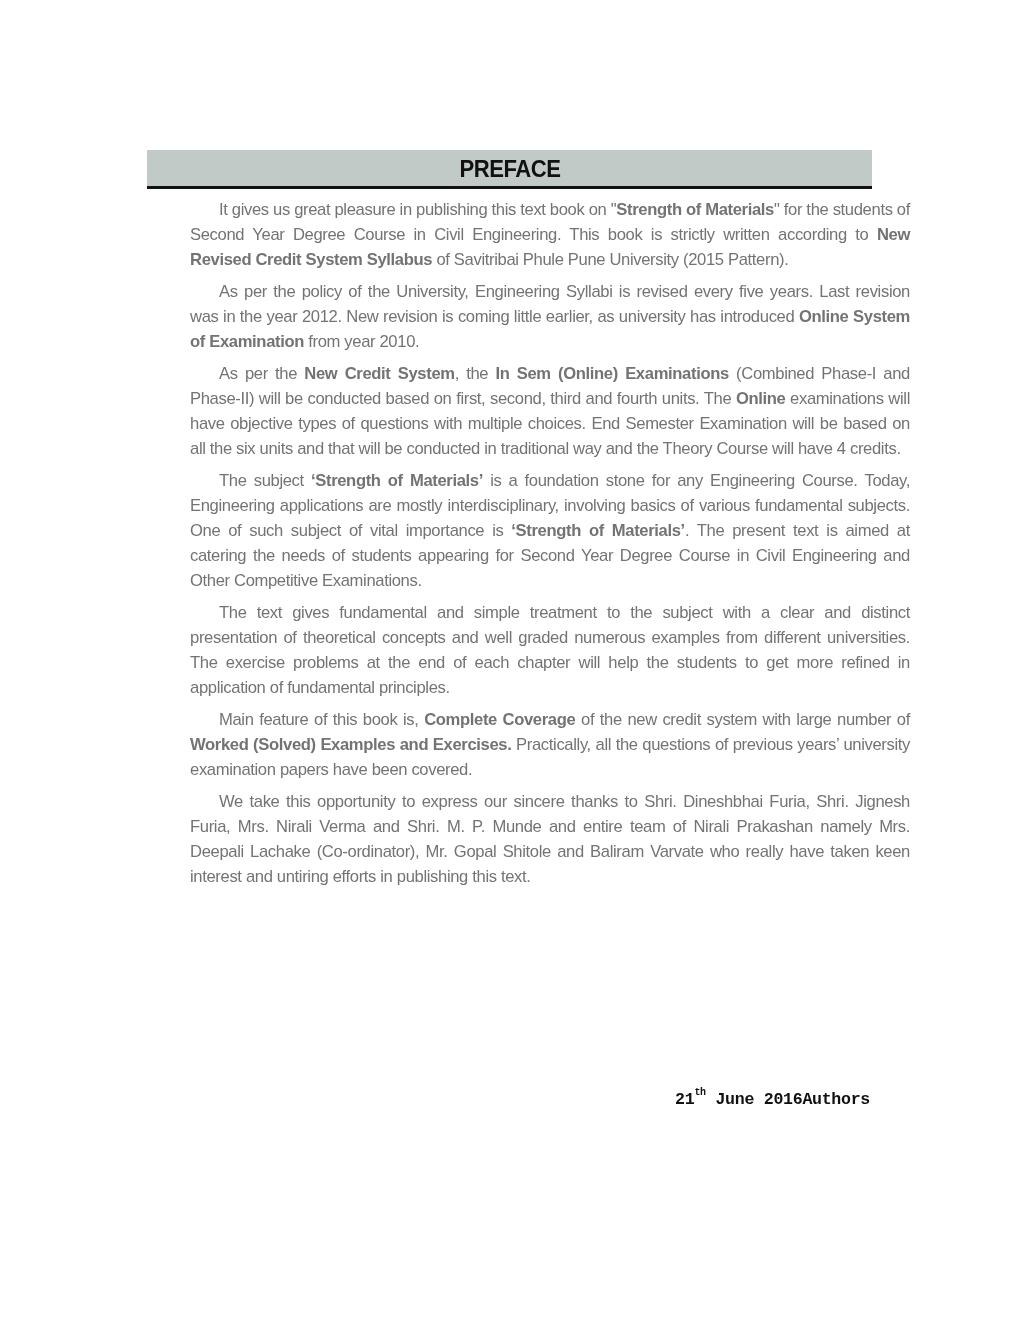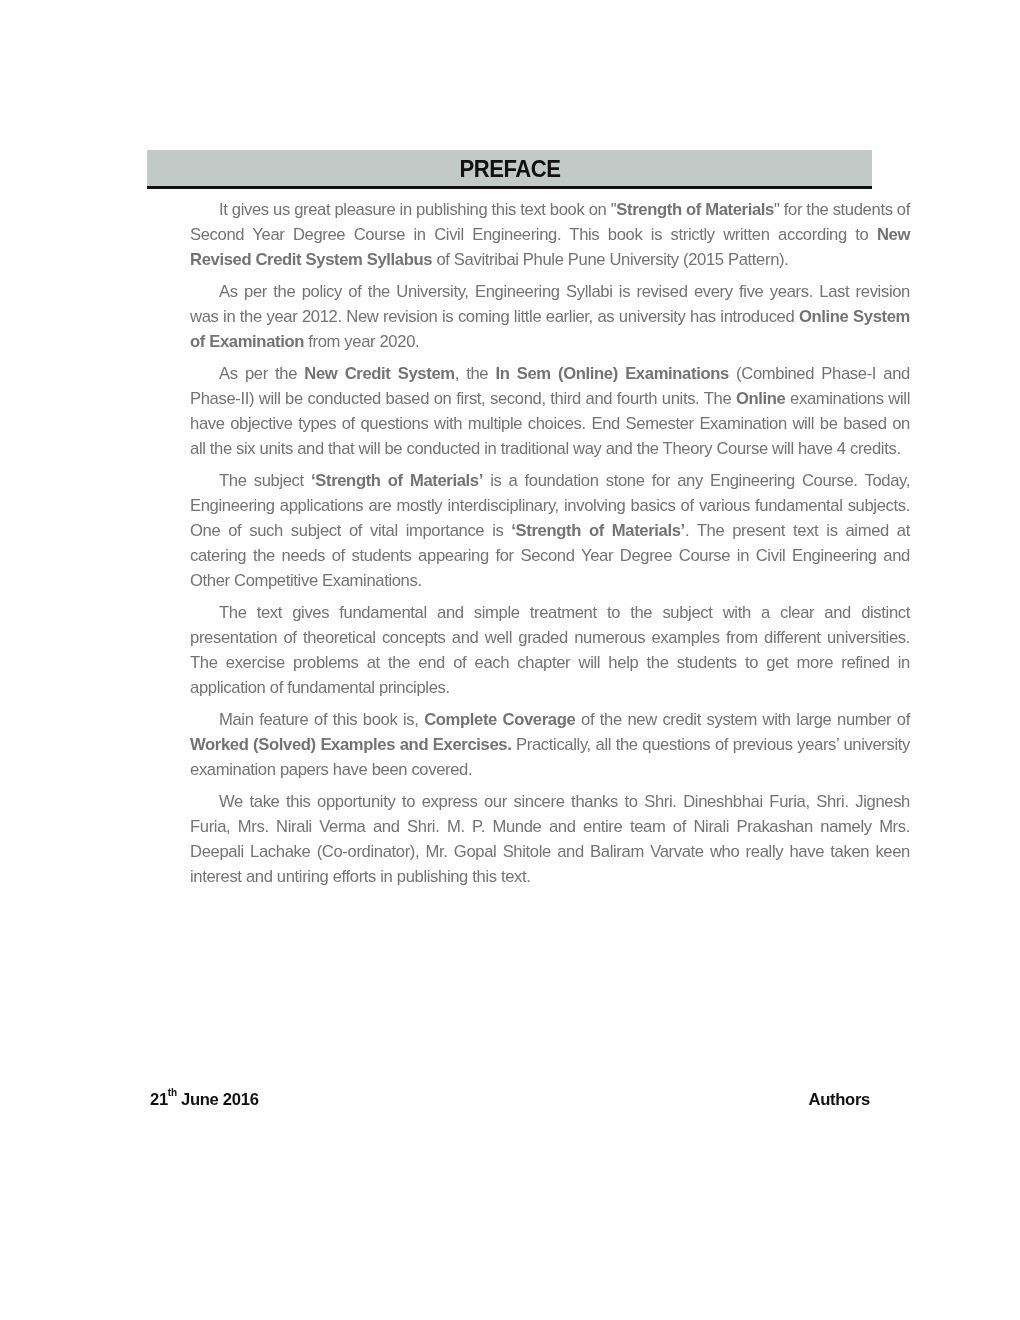--- a/index.html
+++ b/index.html
@@ -16,35 +16,35 @@
   }
   .content {
     position: absolute; left: 150px; top: 197px; width: 720px;
     font-family: "Liberation Sans", sans-serif; font-size: 16.6px; line-height: 25px;
     color: #737373; letter-spacing: -0.35px; margin-left: 40px;
   }
   .para { margin: 0 0 7px 0; text-indent: 29px; text-align: justify; text-align-last: left; }
   .para b, .para .b { font-weight: bold; }
   .sign { position: absolute; left: 150px; width: 720px; font-family: "Liberation Sans", sans-serif;
     font-weight: bold; font-size: 16.6px; color: #111; letter-spacing: -0.3px; }
-  .sign-row1 { top: 1090px; display: flex; justify-content: space-between; }
+  .sign-row1 { top: 1090px; display: flex; justify-content: flex-end; font-family: Liberation Mono, monospace; }
   .sign-row2 { top: 1122px; }
   sup { font-size: 10px; vertical-align: top; position: relative; top: -3px; }
 </style>
 </head>
 <body>
 
 <div class="page">
   <div class="header-bar">
     <span class="title">PREFACE</span>
   </div>
 
   <div class="content">
     <p class="para"><span>It gives us great pleasure in publishing this text book on "</span><b>Strength of Materials</b><span>" for the students of Second Year Degree Course in Civil Engineering. This book is strictly written according to </span><b>New Revised Credit System Syllabus</b><span> of Savitribai Phule Pune University (2015 Pattern).</span></p>
-    <p class="para"><span>As per the policy of the University, Engineering Syllabi is revised every five years. Last revision was in the year 2012. New revision is coming little earlier, as university has introduced </span><b>Online System of Examination</b><span> from year 2020.</span></p>
+    <p class="para"><span>As per the policy of the University, Engineering Syllabi is revised every five years. Last revision was in the year 2012. New revision is coming little earlier, as university has introduced </span><b>Online System of Examination</b><span> from year 2010.</span></p>
     <p class="para"><span>As per the </span><b>New Credit System</b><span>, the </span><b>In Sem (Online) Examinations</b><span> (Combined Phase-I and  Phase-II) will be conducted based on first, second, third and fourth units. The </span><b>Online</b><span> examinations will have objective types of questions with multiple choices. End Semester Examination will be based on all the six units and that will be conducted in traditional way and the Theory Course will have 4 credits.</span></p>
     <p class="para"><span>The subject </span><b>‘Strength of Materials’</b><span> is a foundation stone for any Engineering Course. Today, Engineering applications are mostly interdisciplinary, involving basics of various fundamental subjects. One of such subject of vital importance is </span><b>‘Strength of Materials’</b><span>. The present text is aimed at catering the needs of students appearing for Second Year Degree Course in Civil Engineering and Other Competitive Examinations.</span></p>
     <p class="para"><span>The text gives fundamental and simple treatment to the subject with a clear and distinct presentation of theoretical concepts and well graded numerous examples from different universities. The exercise problems at the end of each chapter will help the students to get more refined in application of fundamental principles.</span></p>
     <p class="para"><span>Main feature of this book is, </span><b>Complete Coverage</b><span> of the new credit system with large number of </span><b>Worked (Solved) Examples and Exercises.</b><span> Practically, all the questions of previous years’ university examination papers have been covered.</span></p>
     <p class="para"><span>We take this opportunity to express our sincere thanks to Shri. Dineshbhai Furia, Shri. Jignesh Furia, Mrs. Nirali Verma and Shri. M. P. Munde and entire team of Nirali Prakashan namely Mrs. Deepali Lachake (Co-ordinator), Mr. Gopal Shitole and Baliram Varvate who really have taken keen interest and untiring efforts in publishing this text.</span></p>
   </div>
 
   <div class="sign sign-row1">
     <span><span>21</span><sup>th</sup><span> June 2016</span></span>
     <span>Authors</span>

